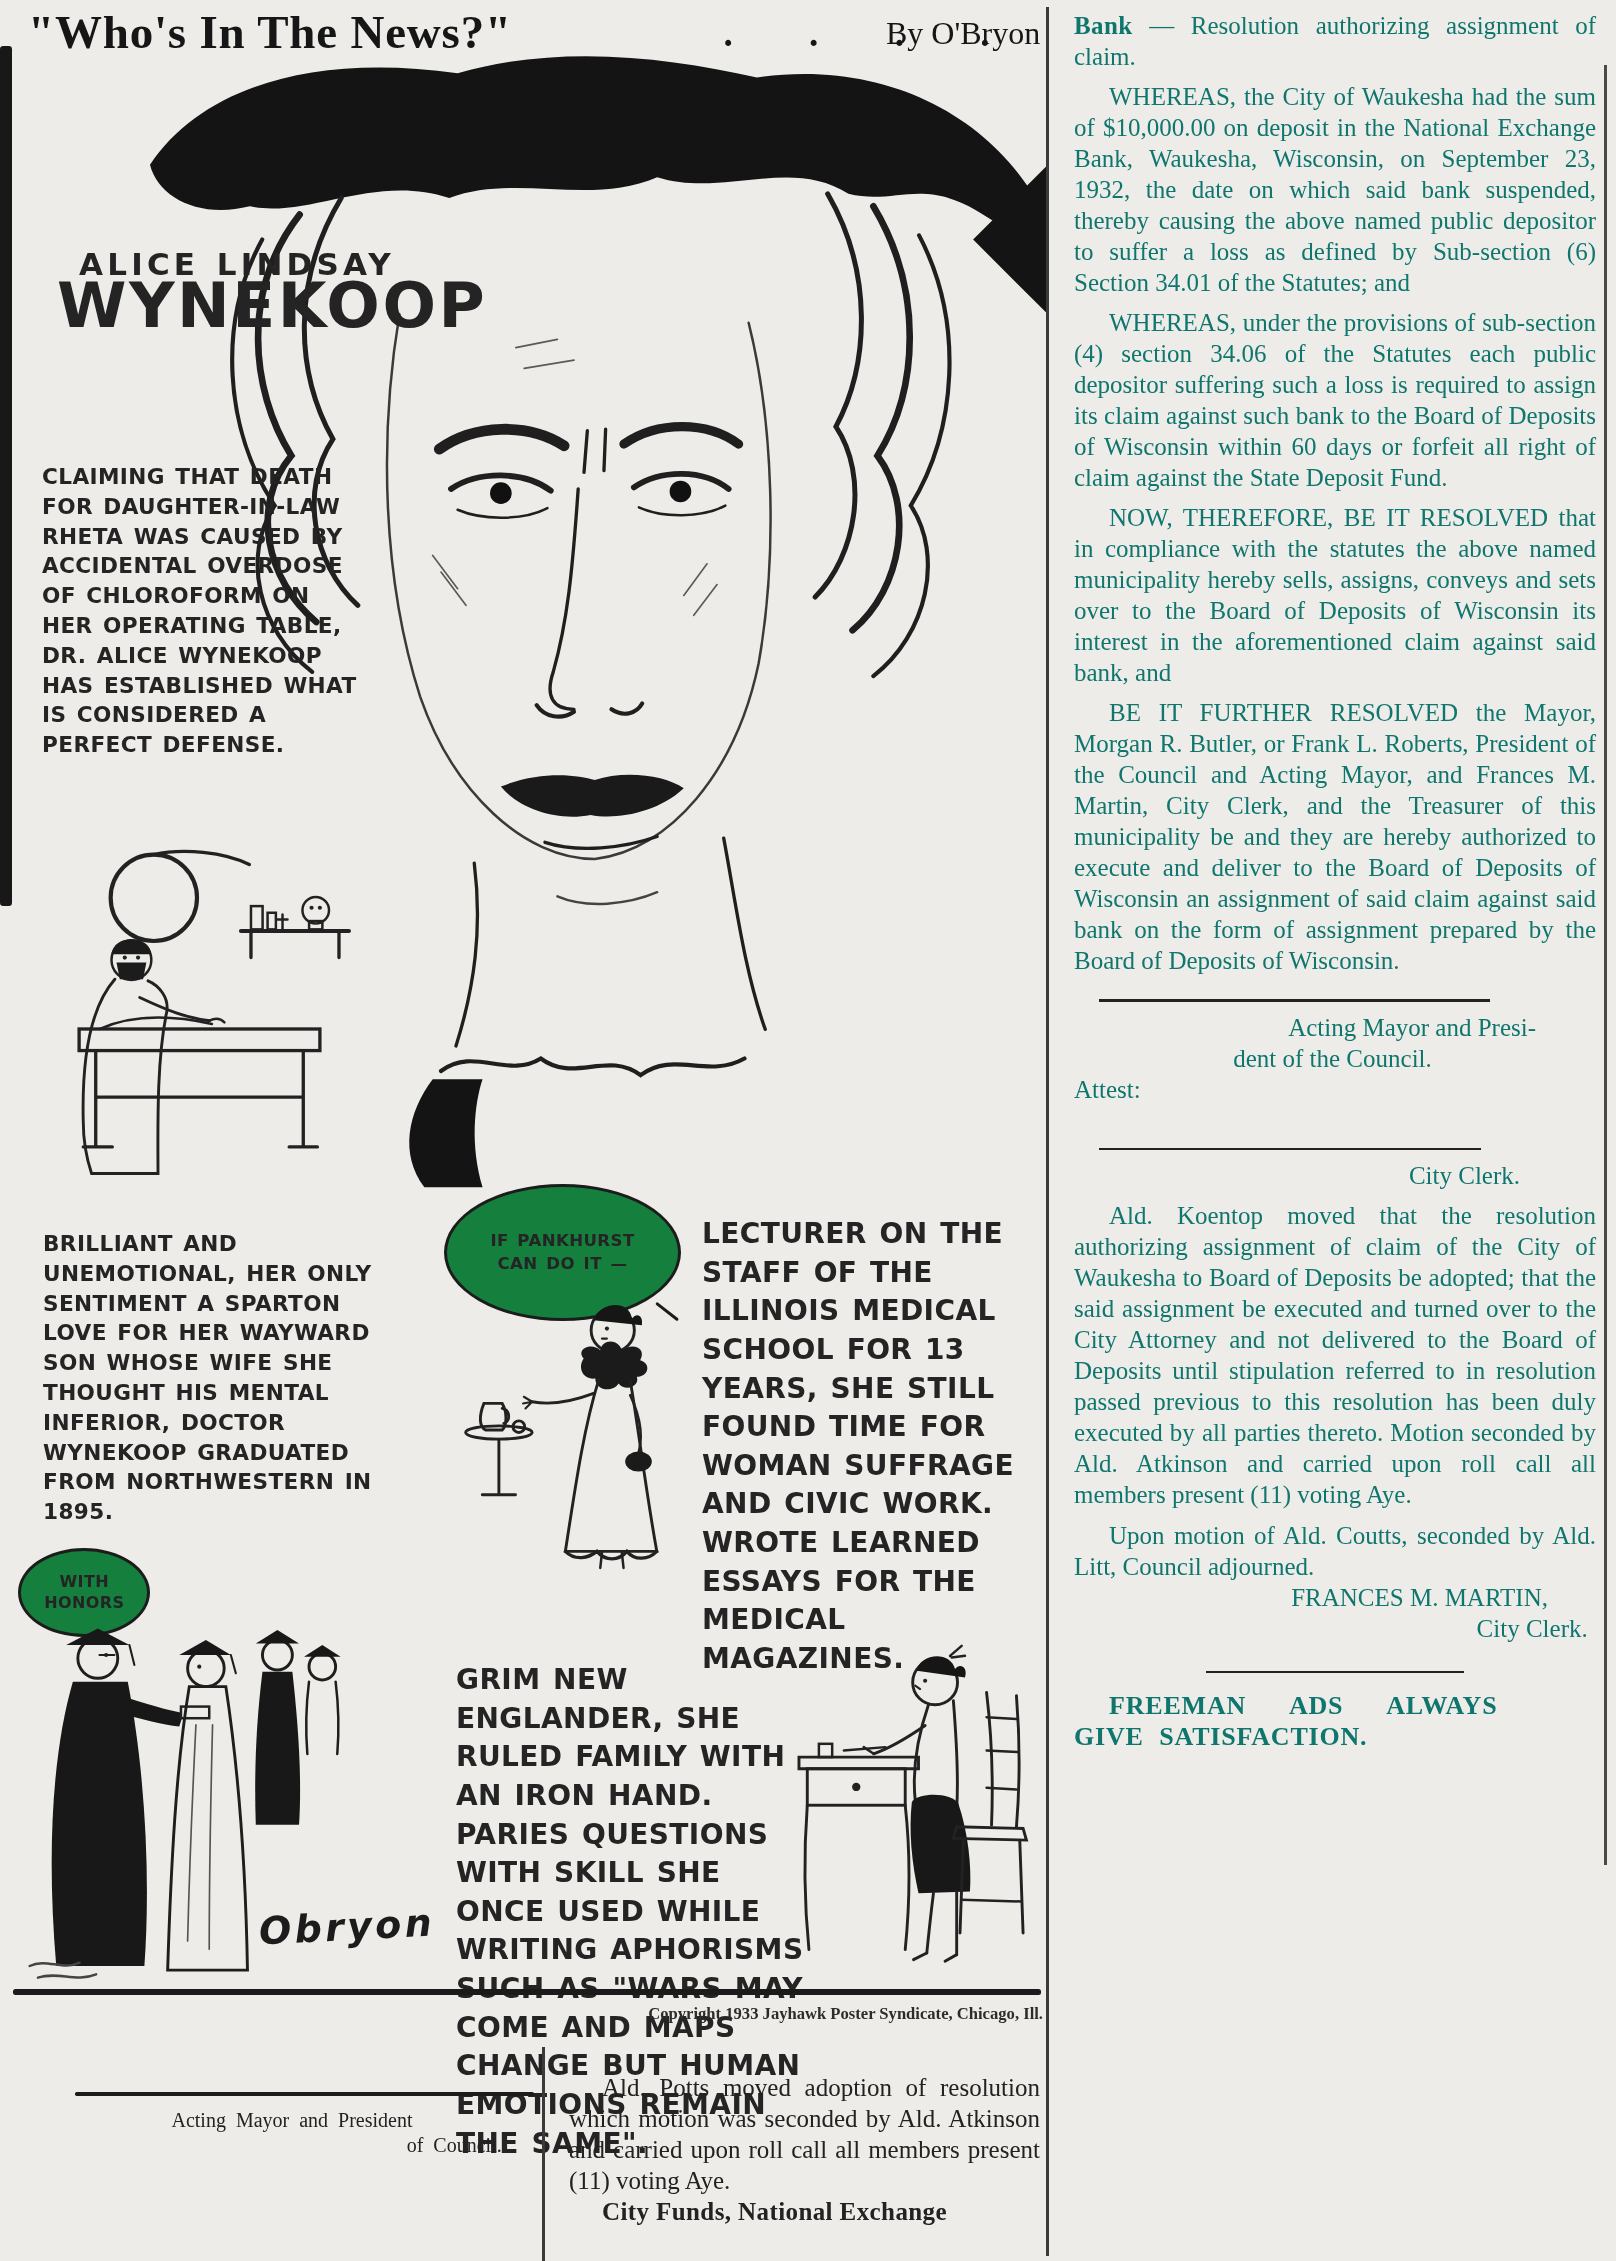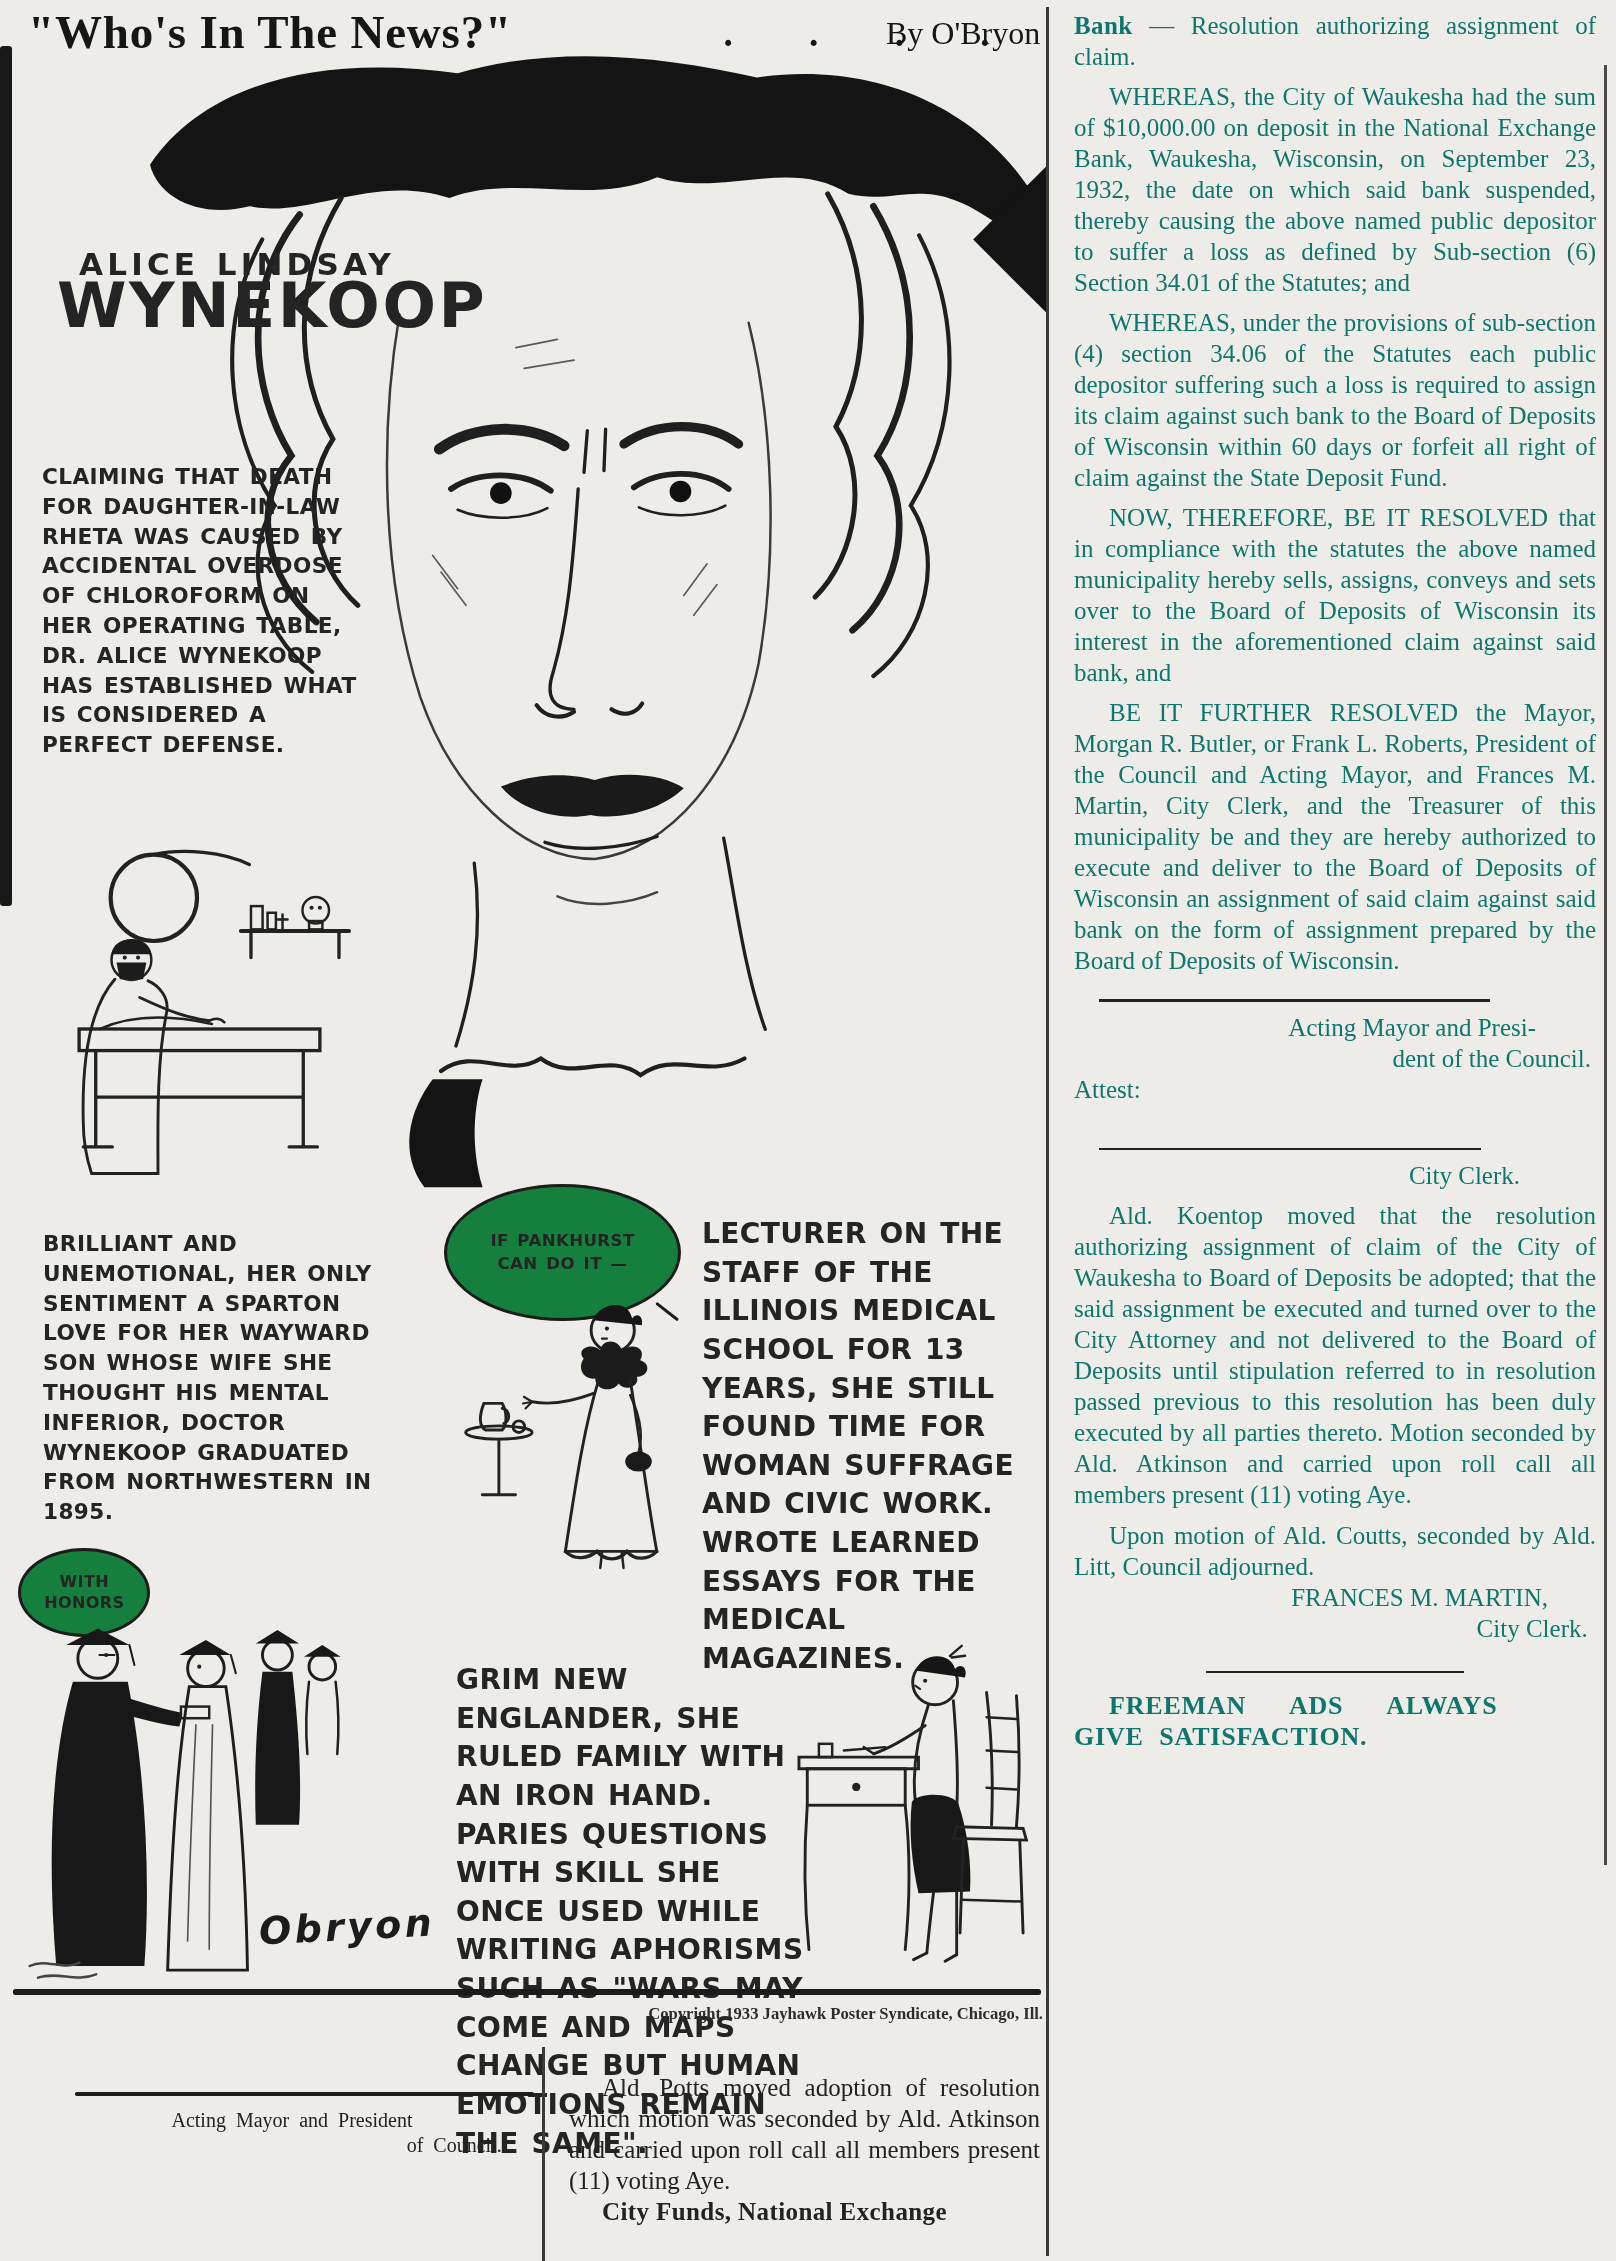--- a/index.html
+++ b/index.html
@@ -46,21 +46,21 @@
   
   .rc-vrule{left:1046px;top:6.7px;width:2.5px;height:2249px;}
   .rc-edge{left:1604px;top:65px;width:2.5px;height:1800px;background:#4a4a4a;}
   .rcol{left:1074px;top:10px;width:522px;font-size:25px;line-height:31px;text-align:justify;color:#0f766e;}
   .rcol p{margin:0 0 0 0;}
   .rcol .ind{text-indent:35px;margin-top:9.1px;}
   .rcol .lead b{letter-spacing:0.4px;}
   .sig-rule1{margin:23px 0 10px 25px;width:391px;height:2.5px;background:#222;}
   .sig-rule2{margin:43px 0 10px 25px;width:382px;height:2.5px;background:#222;}
   .sig-right1{text-align:right;padding-right:60px;}
-  .sig-right2{text-align:right;padding-right:5px;}
+  .sig-right2{text-align:center;padding-right:5px;}
   .attest{margin-top:8.3px;}
   .clerk{text-align:right;padding-right:76px;margin-top:25px;}
   .frances{text-align:right;padding-right:48px;margin-top:8.3px;}
   .frances2{text-align:right;padding-right:8.3px;}
   .foot-rule{margin:27px auto 16.6px auto;width:258px;height:2.5px;background:#222;}
   .freeman1{font-weight:bold;letter-spacing:0.8px;word-spacing:37px;padding-left:35px;font-size:26px;}
   .freeman2{font-weight:bold;letter-spacing:0.8px;word-spacing:8.3px;font-size:26px;}
   svg{display:block;}
 </style>
 </head>

